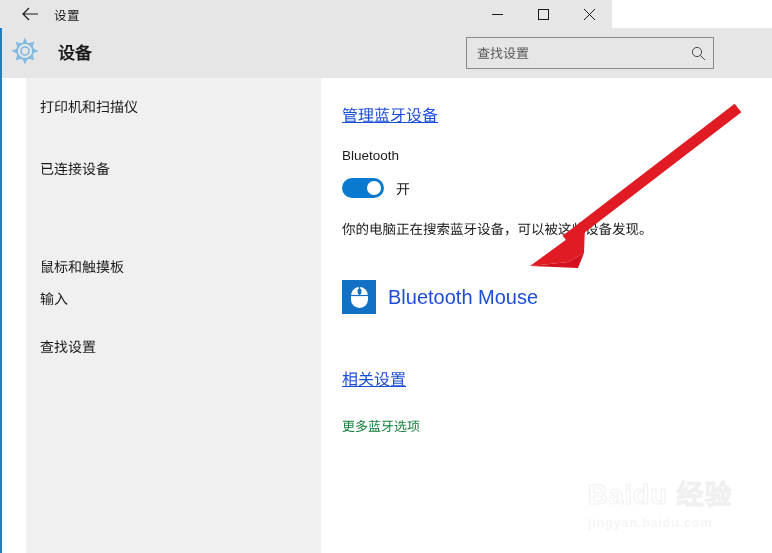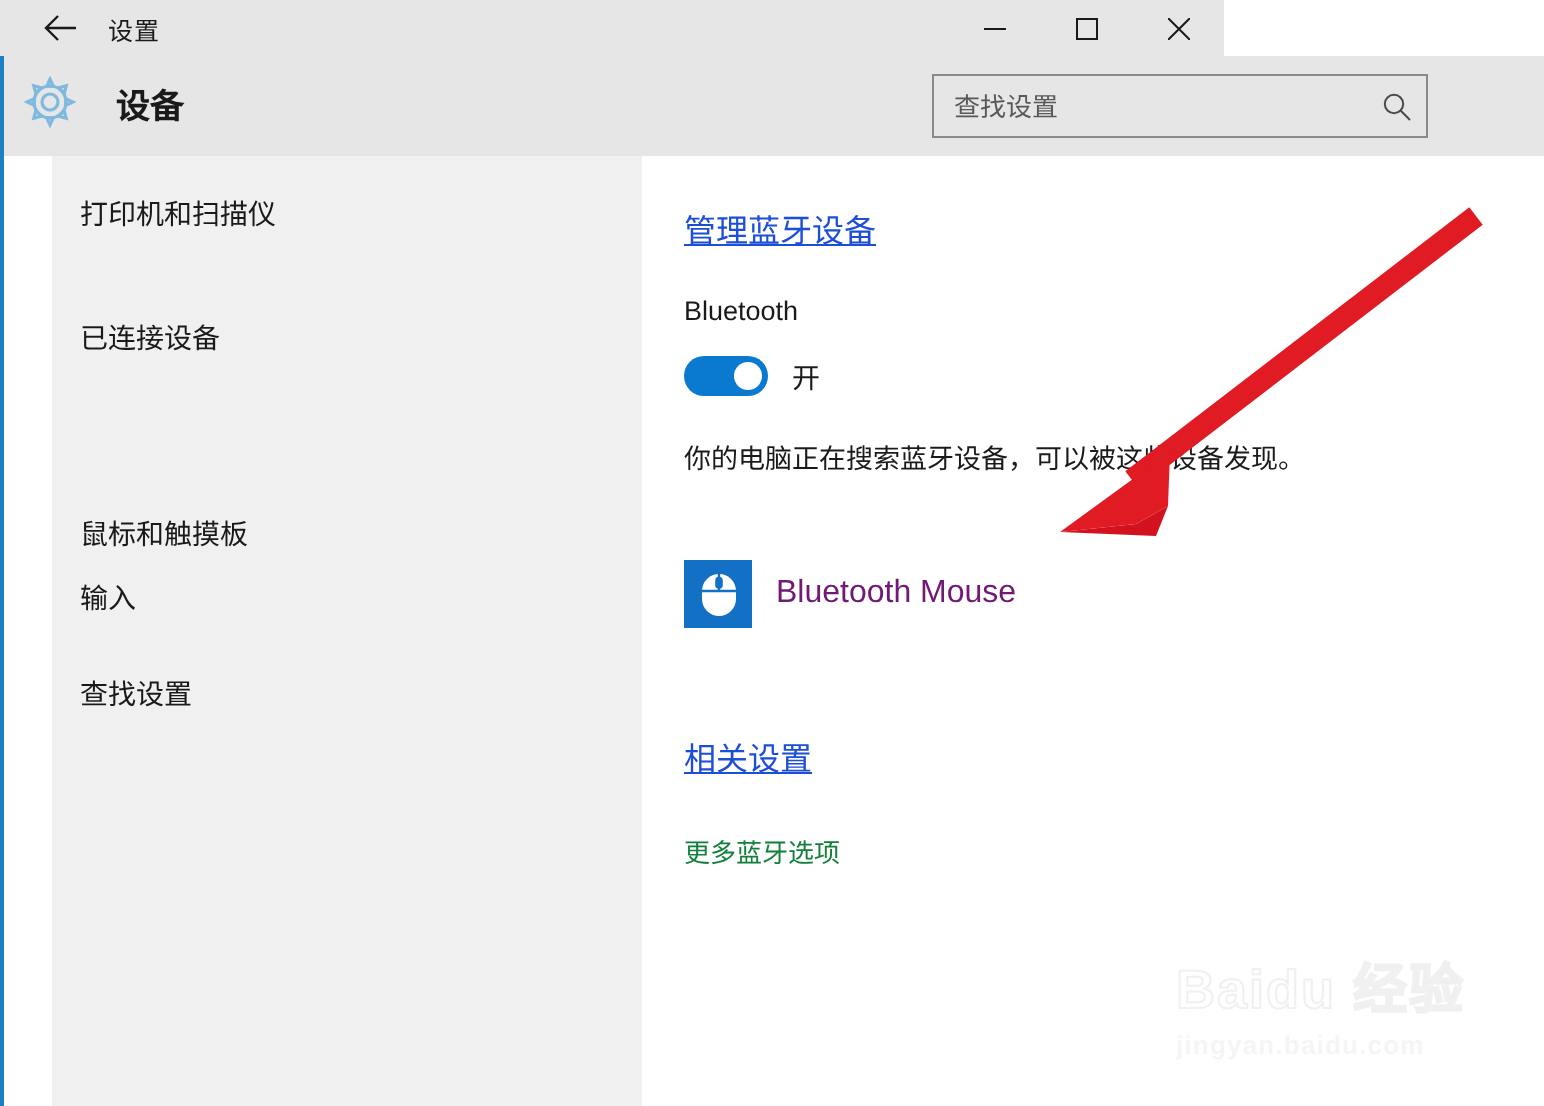--- a/index.html
+++ b/index.html
@@ -158,21 +158,21 @@
     display:flex; align-items:center;
   }
   .device-tile {
     width:34px; height:34px;
     background:#1271c4;
     display:flex; align-items:center; justify-content:center;
     flex:none;
   }
   .device-text { margin-left:12px; }
   .device-name {
-    font-size:16px; color:#701a75; line-height:1.35;text-align:right;
+    font-size:20px; color:#1d4ed8; line-height:1.35;text-align:right;
   }
   .device-status {
     font-size:12.5px; color:#1a1a1a; line-height:1.35;
   }
 
   .related-link {
     position:absolute; left:21px; top:338px;
     font-size:13px; color:#15803d;
     text-decoration:none;
   }

